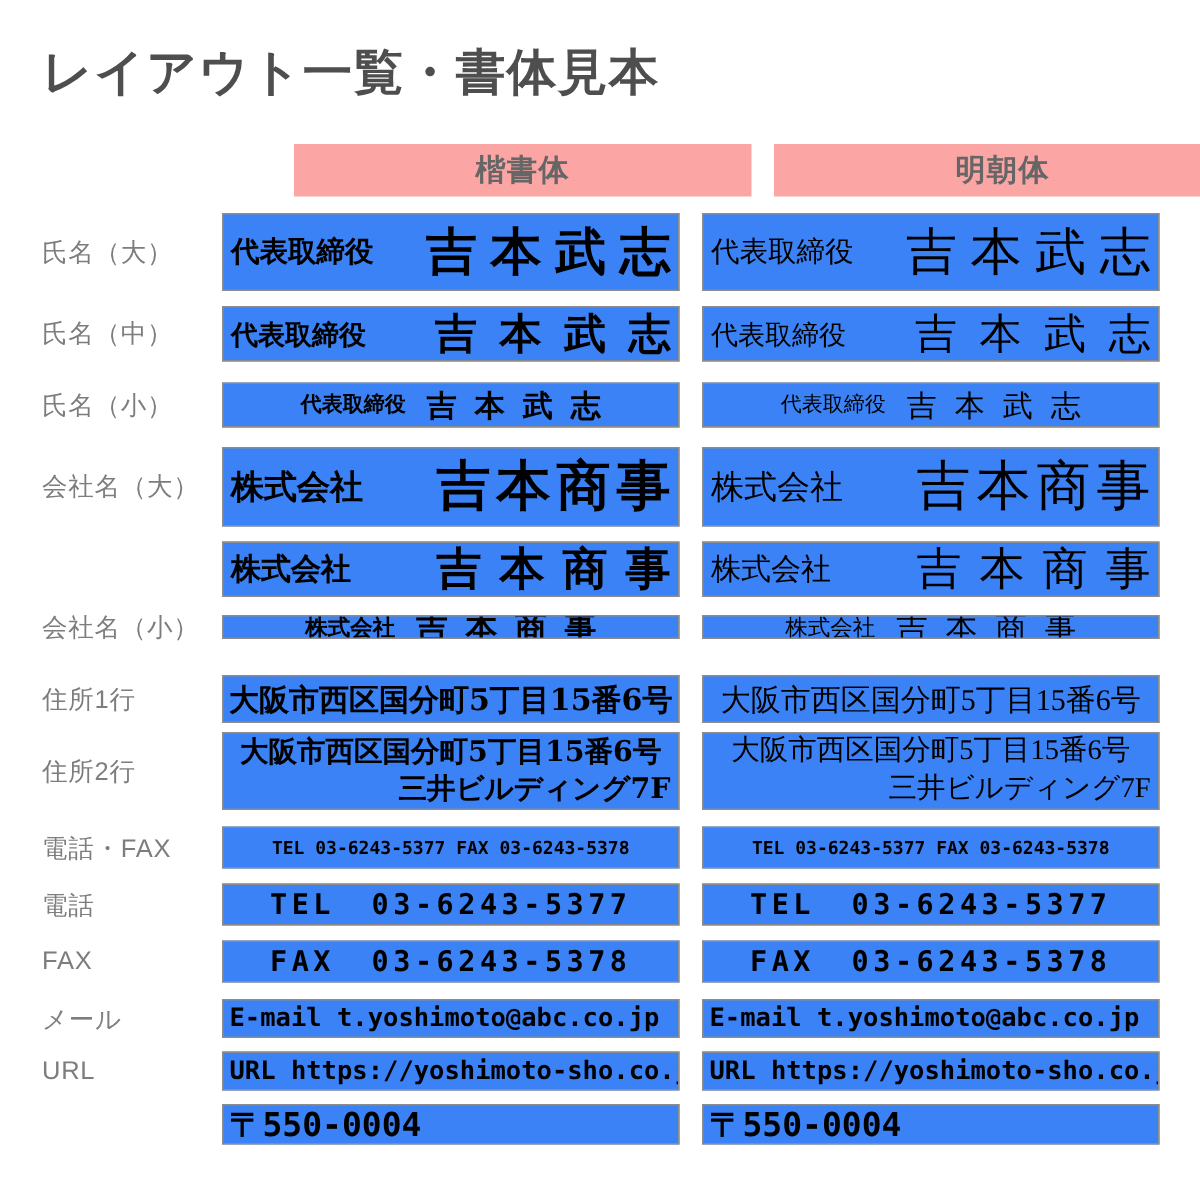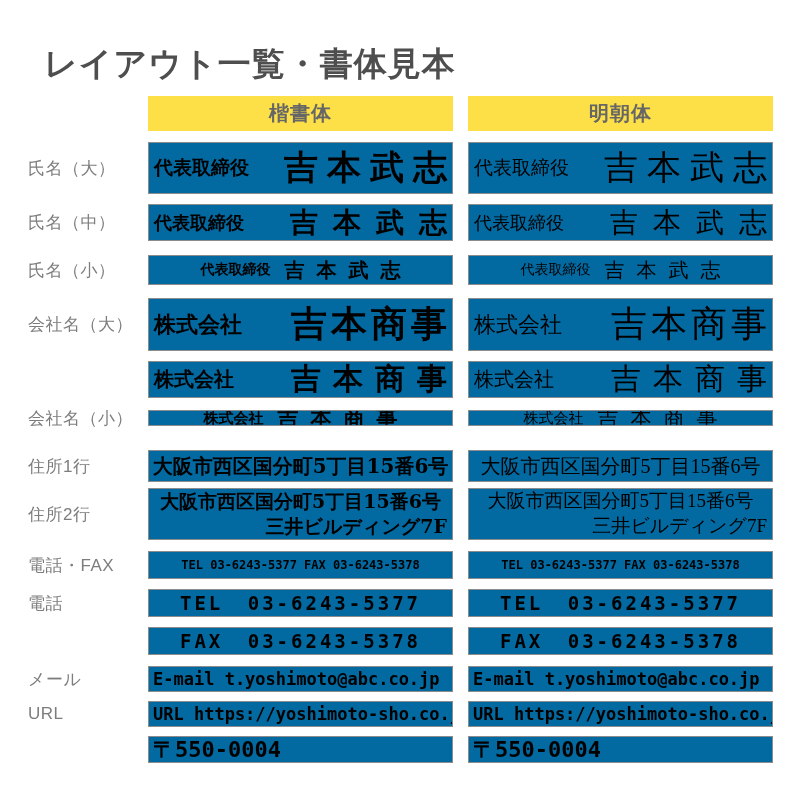--- a/index.html
+++ b/index.html
@@ -4,43 +4,43 @@
 <style>
   html,body{margin:0;padding:0;}
   body{
     width:800px;height:800px;background:#ffffff;
     font-family:"Liberation Sans","DejaVu Sans",sans-serif;
     position:relative;overflow:hidden;
   }
   .page{position:absolute;inset:0;width:800px;height:800px;}
 
   .page-title{
-    position:absolute;left:28px;top:26px;margin:16px;
+    position:absolute;left:28px;top:26px;margin:0;
     font-size:33px;font-weight:800;color:#4e4e4e;letter-spacing:1px;
     font-family:"Liberation Sans","DejaVu Sans",sans-serif;
   }
 
   .col-header{
     position:absolute;top:96px;height:35px;width:305px;
-    background:#fde047;color:#666666;
+    background:#fca5a5;color:#666666;
     display:flex;align-items:center;justify-content:center;
-    font-size:20px;font-weight:700;letter-spacing:1px;
+    font-size:20px;font-weight:700;letter-spacing:1px;margin-left:48px;
   }
   .col-header.left{left:148px;}
   .col-header.right{left:468px;}
 
   .row{position:absolute;left:0;width:800px;text-decoration:underline;}
   .row-label{
     position:absolute;left:28px;width:114px;height:100%;
     display:flex;align-items:center;
     color:#7d7d7d;font-size:17px;letter-spacing:0.5px;white-space:nowrap;
   }
   .box{
     position:absolute;top:0;height:100%;width:305px;
-    box-sizing:border-box;border:1px solid #8c8c8c;background:#0369a1;
+    box-sizing:border-box;border:1px solid #8c8c8c;background:#3b82f6;
     display:flex;align-items:center;overflow:hidden;color:#000;
     white-space:nowrap;
   }
   .box.left{left:148px;}
   .box.right{left:468px;}
 
   .kaisho{font-family:"DejaVu Serif",serif;font-weight:700;}
   .mincho{font-family:"Liberation Serif","DejaVu Serif",serif;font-weight:500;}
 
   
@@ -187,20 +187,21 @@
     <div class="row-label">電話</div>
     <div class="box left ct-text">
       <span class="mono telsingle-text">TEL 03-6243-5377</span>
     </div>
     <div class="box right ct-text">
       <span class="mono telsingle-text">TEL 03-6243-5377</span>
     </div>
   </div>
 
   <div class="row" style="top:627px;height:28px">
+    <div class="row-label">FAX</div>
     <div class="box left ct-text">
       <span class="mono telsingle-text">FAX 03-6243-5378</span>
     </div>
     <div class="box right ct-text">
       <span class="mono telsingle-text">FAX 03-6243-5378</span>
     </div>
   </div>
 
   <div class="row" style="top:666px;height:26px">
     <div class="row-label">メール</div>

